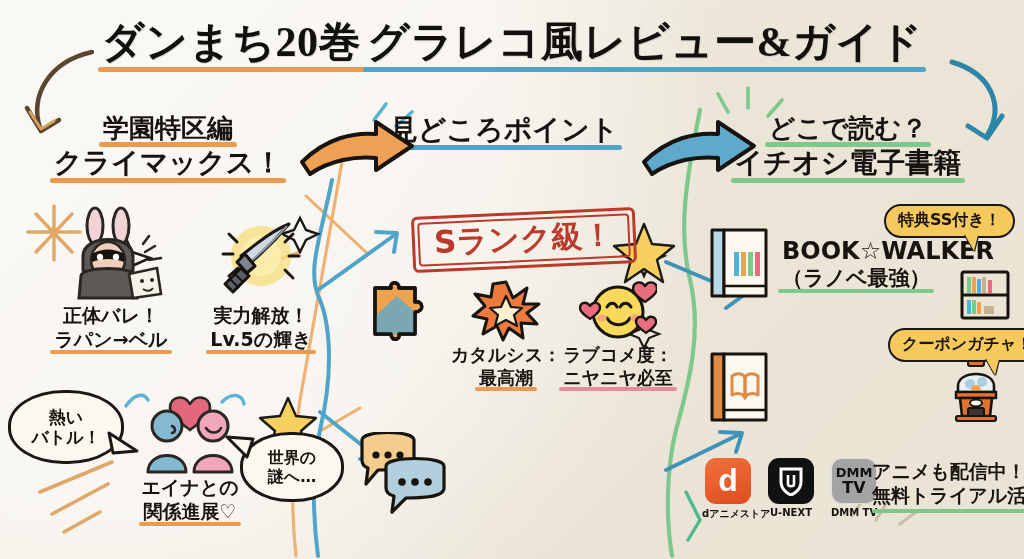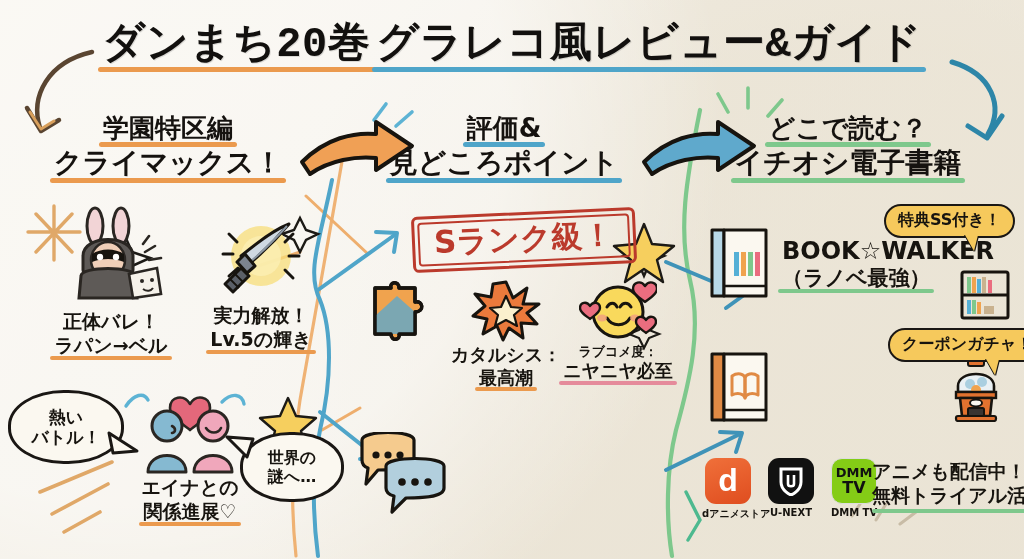--- a/index.html
+++ b/index.html
@@ -20,21 +20,21 @@
 
   
   .title-wrap {
     position: absolute; top: 14px; left: 0; width: 1024px;
     text-align: center; z-index: 6;
   }
   .title {
     display: inline-block;
     font-size: 42px; font-weight: 700; letter-spacing: 0.5px;
     color: #12100e;
-    font-family: Liberation Mono, monospace;
+    font-family: Liberation Serif, serif;
     text-shadow: 1px 1px 0 rgba(0,0,0,0.12);
     white-space: nowrap;
   }
   .title .t-a { padding-right: 6px; }
 
   
   .col { position: absolute; top: 0; height: 559px; }
   .col-left   { left: 0;    width: 336px; }
   .col-mid    { left: 336px; width: 336px; }
   .col-right  { left: 672px; width: 352px; text-decoration: underline; }
@@ -145,21 +145,21 @@
     display: flex; align-items: center; justify-content: center;
     position: relative; overflow: hidden;
   }
   .app-cap {
     margin-top: 3px; font-size: 10px; font-weight: 700; color: #17140f;
     font-family: "DejaVu Sans", "Liberation Sans", sans-serif; white-space: nowrap;
   }
   .app-d { background: linear-gradient(160deg,#f0703a,#df4d1f); }
   .app-d .glyph { color: #fff; font-size: 32px; font-weight: 700; line-height: 1; margin-top: -3px; }
   .app-u { background: #111; }
-  .app-dmm { background: #84cc16; border: 1px solid #ddd; }
+  .app-dmm { background: #a3a3a3; border: 1px solid #ddd; }
   .app-dmm .dmmtxt {
     color:#111; font-size: 13px; font-weight: 800; line-height: 0.95; text-align:center;
     font-family: "DejaVu Sans", "Liberation Sans", sans-serif;
   }
   .app-dmm .dmmtxt span { display:block; font-size: 16px; }
 
   .apps-note {
     position: absolute; z-index: 5;
     font-size: 19px; font-weight: 700; color: #17140f; line-height: 1.25;
     font-family: "DejaVu Sans", "Liberation Sans", sans-serif; white-space: nowrap;
@@ -252,21 +252,21 @@
         <circle cx="41" cy="51" r="3.2" fill="#fff"></circle>
           <circle cx="57" cy="51" r="3.2" fill="#fff"></circle>
         <path d="M22 70 C 22 60, 76 60, 76 70 L78 92 L20 92 Z" fill="#5e5a57" stroke="#2a2622" stroke-width="3"></path>
         <path d="M70 68 L98 62 L102 88 L74 92 Z" fill="#f6f2ea" stroke="#2a2622" stroke-width="2.6"></path>
         <circle cx="83" cy="75" r="2" fill="#2a2622"></circle>
           <circle cx="93" cy="74" r="2" fill="#2a2622"></circle>
         <path d="M84 83 C 88 86, 92 85, 94 82" fill="none" stroke="#2a2622" stroke-width="2"></path>
         <path d="M86 46 L96 40 M90 54 L102 52 M84 38 L90 30" stroke="#2a2622" stroke-width="2.6" stroke-linecap="round"></path>
       </svg>
     </div>
-    <div class="lbl" style="margin-top:8px;"><span>正体バレ！</span></div>
+    <div class="lbl" style="margin-top:2px;"><span>正体バレ！</span></div>
     <div class="lbl"><span class="u-line u-orange u-thin">ラパン→ベル</span></div>
   </div>
 
   <div class="item" style="left:186px; top:206px; width:150px;">
     <div class="icon-box" style="height:96px;">
       <svg width="104" height="96" viewBox="0 0 104 96">
         <circle cx="52" cy="50" r="30" fill="#f7dd7a" opacity="0.75"></circle>
         <circle cx="52" cy="50" r="20" fill="#fbedb0" opacity="0.9"></circle>
         <g stroke="#17140f" stroke-width="3" stroke-linecap="round">
           <path d="M20 28 L28 36"></path>
@@ -328,21 +328,20 @@
   <path d="M6 46 C 30 22, 58 16, 80 18 L80 6 L116 30 L80 54 L80 42 C 60 40, 34 44, 14 58 Z" fill="#f0a055" stroke="#17140f" stroke-width="4" stroke-linejoin="round"></path>
 </svg>
 
 <svg style="position:absolute; left:638px; top:116px; z-index:6;" width="122" height="62" viewBox="0 0 122 62">
   <path d="M6 46 C 30 22, 58 16, 80 18 L80 6 L116 30 L80 54 L80 42 C 60 40, 34 44, 14 58 Z" fill="#5fa9cc" stroke="#17140f" stroke-width="4" stroke-linejoin="round"></path>
 </svg>
 
 <div class="col col-mid">
 
   <div class="col-head" style="top:112px;">
-    <span class="line"><span class="u-line u-blue">評価&amp;</span></span>
     <span class="line" style="font-size:28px;"><span class="u-line u-blue">見どころポイント</span></span>
   </div>
 
   <div class="stamp" style="left:76px; top:212px;">
     <div class="stamp-inner">
       <div class="stamp-text">Sランク級！</div>
     </div>
   </div>
 
   <div class="item" style="left:6px; top:278px; width:112px;">
@@ -373,21 +372,21 @@
         <path d="M28 27 C 31 22, 36 22, 38 27" fill="none" stroke="#17140f" stroke-width="3" stroke-linecap="round"></path>
         <path d="M41 27 C 44 22, 49 22, 52 27" fill="none" stroke="#17140f" stroke-width="3" stroke-linecap="round"></path>
         <path d="M28 38 C 33 47, 46 47, 51 38" fill="none" stroke="#17140f" stroke-width="3" stroke-linecap="round"></path>
         <ellipse cx="23" cy="38" rx="5" ry="3.5" fill="#f2a07e" opacity="0.85"></ellipse>
         <ellipse cx="56" cy="38" rx="5" ry="3.5" fill="#f2a07e" opacity="0.85"></ellipse>
         <path d="M66 6 C 62 0, 54 2, 54 9 C 54 15, 64 20, 66 22 C 68 20, 78 15, 78 9 C 78 2, 70 0, 66 6 Z" fill="#ea6d7f" stroke="#17140f" stroke-width="2.4" stroke-linejoin="round"></path>
         <path d="M11 26 C 8 21, 1 22, 1 28 C 1 33, 9 37, 11 39 C 13 37, 21 33, 21 28 C 21 22, 14 21, 11 26 Z" fill="#ea6d7f" stroke="#17140f" stroke-width="2.4" stroke-linejoin="round"></path>
         <path d="M67 40 C 64 35, 57 36, 57 42 C 57 47, 65 51, 67 53 C 69 51, 77 47, 77 42 C 77 36, 70 35, 67 40 Z" fill="#ea6d7f" stroke="#17140f" stroke-width="2.4" stroke-linejoin="round"></path>
       </svg>
     </div>
-    <div class="lbl" style="font-size:13px;"><span>ラブコメ度：</span></div>
+    <div class="lbl" style="font-size:18px;"><span>ラブコメ度：</span></div>
     <div class="lbl" style="font-size:18px;"><span class="u-line u-pink u-thin">ニヤニヤ必至</span></div>
   </div>
 
   <div style="position:absolute; left:16px; top:432px; display:flex; align-items:flex-start; z-index:5;">
     <div>
       <svg width="96" height="82" viewBox="0 0 96 82">
         <path d="M10 8 C 10 -2, 62 -2, 62 8 L62 28 C 62 38, 38 38, 26 38 L14 52 L16 36 C 10 34, 10 30, 10 28 Z" fill="#f5cb8e" stroke="#17140f" stroke-width="3.2" stroke-linejoin="round"></path>
         <circle cx="24" cy="23" r="3.6" fill="#17140f"></circle>
           <circle cx="36" cy="23" r="3.6" fill="#17140f"></circle>
           <circle cx="48" cy="23" r="3.6" fill="#17140f"></circle>

